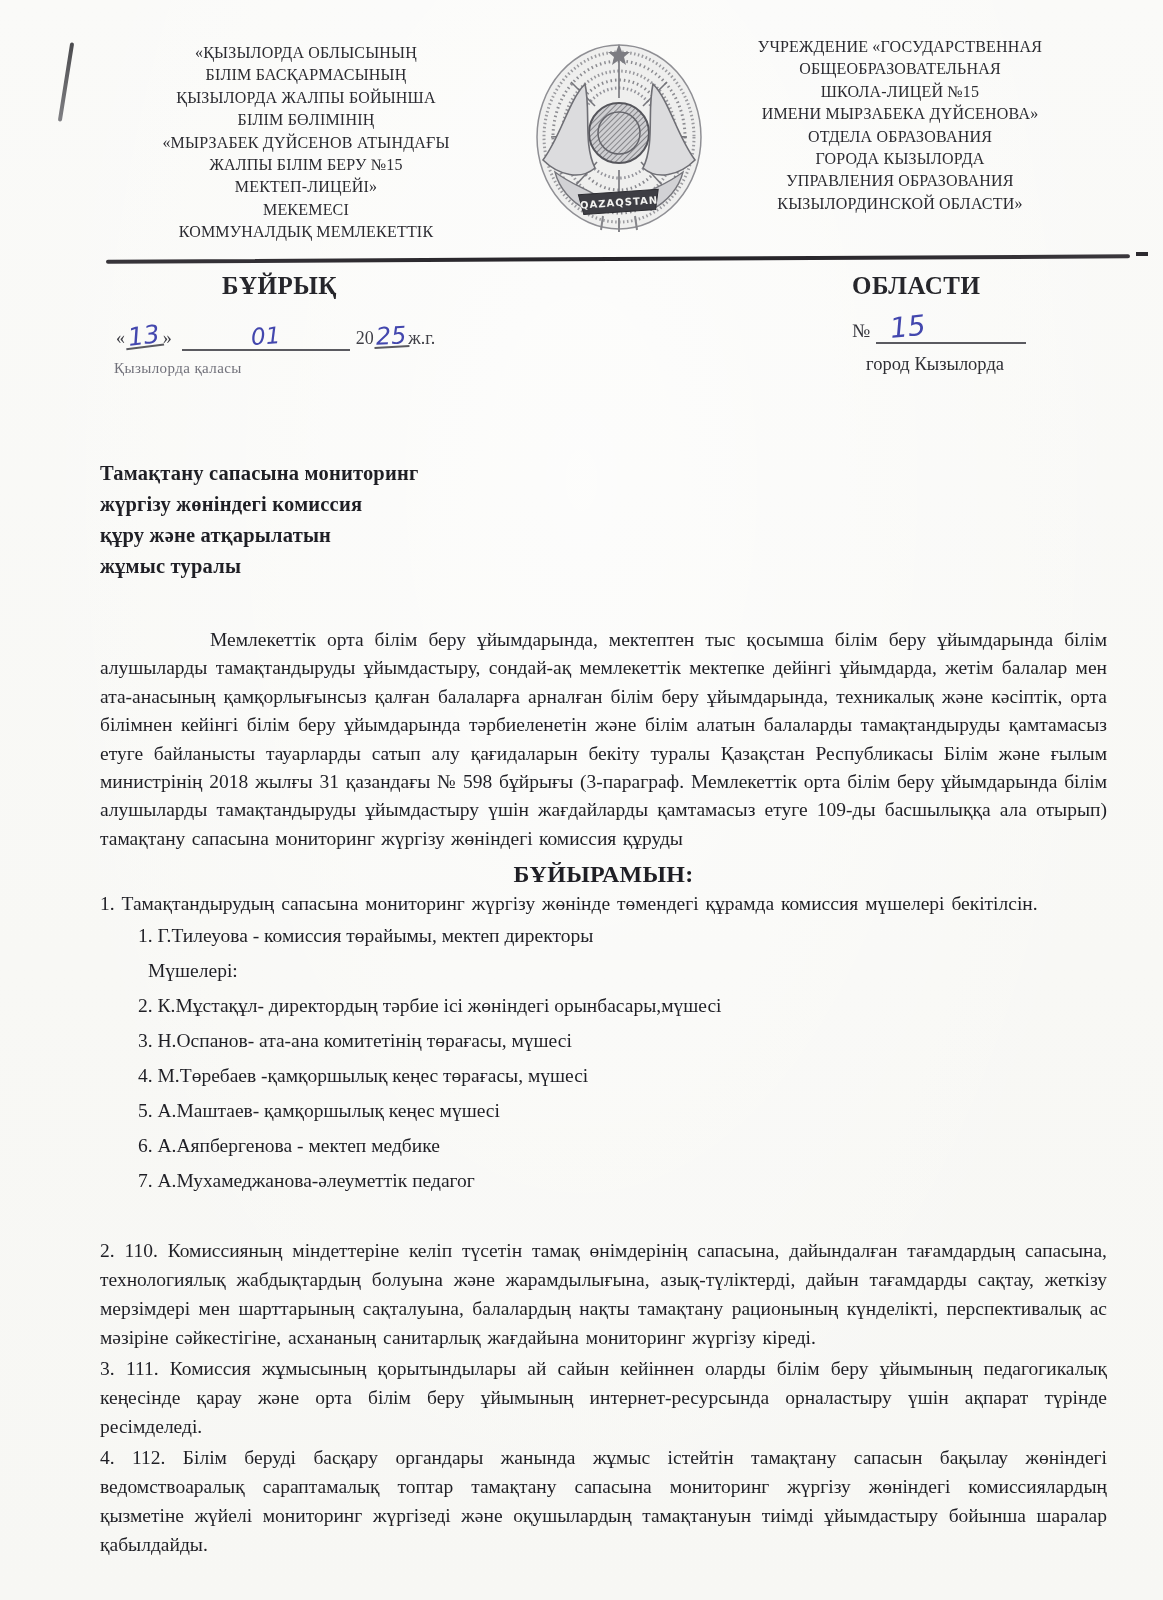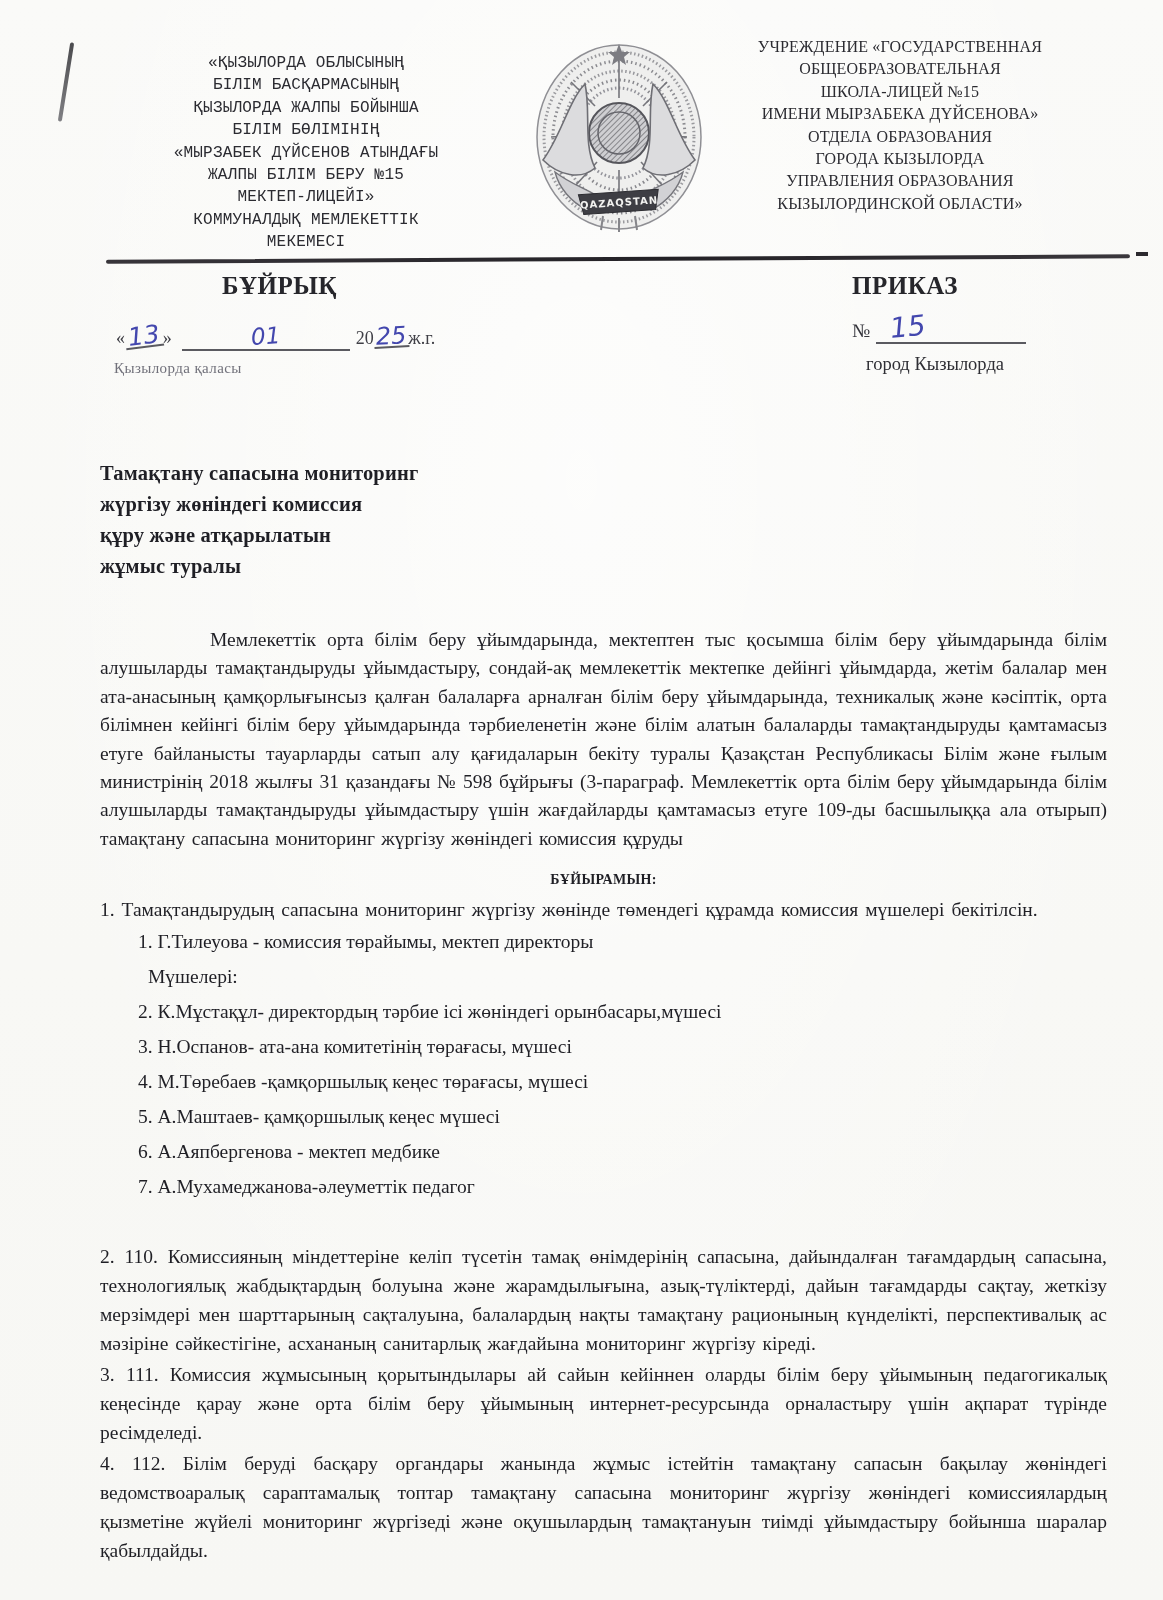--- a/index.html
+++ b/index.html
@@ -13,21 +13,21 @@
     color:#26262b; overflow:hidden;
   }
 
   
   .pen-mark { position:absolute; left:64px; top:42px; width:4px; height:80px;
     background:linear-gradient(#2c2c30,#6b6b70); transform:rotate(9deg); border-radius:2px; opacity:.85; }
 
   
   .org-block { position:absolute; text-align:center; font-size:16px; line-height:22.4px;
     letter-spacing:.2px; color:#2b2b31; font-weight:400; }
-  .org-left  { left:126px; top:52px;  width:360px;font-family:Liberation Mono, monospace; }
+  .org-left  { left:126px; top:42px;  width:360px; }
   .org-right { left:698px; top:36px;  width:404px; }
 
   .emblem-wrap { position:absolute; left:533px; top:40px; width:172px; height:198px; }
 
   .divider { position:absolute; left:106px; top:257px; width:1024px; height:4px;
     background:linear-gradient(90deg,#38353a,#232126 55%,#3a373c); transform:rotate(-.3deg); border-radius:2px; }
   .divider-dash { position:absolute; left:1136px; top:252px; width:12px; height:4px; background:#2c2a2f; }
 
   
   .title-kk { position:absolute; left:222px; top:272px; font-size:25px; font-weight:700; letter-spacing:.5px; }
@@ -45,21 +45,21 @@
   .number-line { position:absolute; left:852px; top:318px; font-size:19px; color:#35353c; white-space:nowrap; }
   .num-slot { display:inline-block; width:150px; border-bottom:2px solid #5a5a60; margin-left:6px; }
   .ink-num { display:inline-block; font-size:28px; transform:rotate(-6deg); line-height:20px; padding-left:14px; }
   .place-ru { position:absolute; left:866px; top:354px; font-size:18.5px; color:#2e2e34; }
 
   
   .main { position:absolute; left:100px; top:458px; width:1007px; font-size:19.5px; color:#1f1f25; }
   .subject { font-weight:700; font-size:20.5px; line-height:31px; letter-spacing:.2px; }
   .para { text-align:justify; line-height:28.4px; margin-top:0; word-spacing:1.5px; }
   .p1 { margin-top:44px; text-indent:110px; }
-  .decree-heading { text-align:center; font-weight:700; font-size:14px; line-height:30px; margin-top:12px; letter-spacing:.3px; }
+  .decree-heading { text-align:center; font-weight:700; font-size:24px; line-height:30px; margin-top:6px; letter-spacing:.3px; }
   .p-item { text-align:justify; line-height:29px; word-spacing:2px; }
   .commission { list-style:none; padding-left:38px; line-height:35px; font-size:19.5px; }
   .commission li { white-space:nowrap; }
   .members-label { padding-left:10px; }
   .gap-lg { height:38px; }
   .gap-sm { height:2px; }
 </style>
 </head>
 <body>
 
@@ -68,22 +68,22 @@
   <div class="pen-mark"></div>
 
   <div class="org-block org-left">
     <div>«ҚЫЗЫЛОРДА ОБЛЫСЫНЫҢ</div>
     <div>БІЛІМ БАСҚАРМАСЫНЫҢ</div>
     <div>ҚЫЗЫЛОРДА ЖАЛПЫ БОЙЫНША</div>
     <div>БІЛІМ БӨЛІМІНІҢ</div>
     <div>«МЫРЗАБЕК ДҮЙСЕНОВ АТЫНДАҒЫ</div>
     <div>ЖАЛПЫ БІЛІМ БЕРУ №15</div>
     <div>МЕКТЕП-ЛИЦЕЙІ»</div>
+    <div>МЕКЕМЕСІ</div>
     <div>КОММУНАЛДЫҚ  МЕМЛЕКЕТТІК</div>
-    <div>МЕКЕМЕСІ</div>
   </div>
 
   <div class="emblem-wrap">
     <svg viewBox="0 0 172 198" width="172" height="198">
       <defs>
         <pattern id="hatch" width="4" height="4" patternUnits="userSpaceOnUse" patternTransform="rotate(45)">
           <rect width="4" height="4" fill="#cfcfd2"></rect>
           <line x1="0" y1="0" x2="0" y2="4" stroke="#5c5c62" stroke-width="1.3"></line>
         </pattern>
       </defs>
@@ -137,21 +137,21 @@
     <div>ОТДЕЛА ОБРАЗОВАНИЯ</div>
     <div>ГОРОДА КЫЗЫЛОРДА</div>
     <div>УПРАВЛЕНИЯ ОБРАЗОВАНИЯ</div>
     <div>КЫЗЫЛОРДИНСКОЙ ОБЛАСТИ»</div>
   </div>
 
   <div class="divider"></div>
   <div class="divider-dash"></div>
 
   <div class="title-kk">БҰЙРЫҚ</div>
-  <div class="title-ru">ПРИКАЗ</div>
+  <div class="title-ru">ОБЛАСТИ</div>
 
   <div class="date-line">
     <span>«</span><span class="ink ink-day">13</span><span>»</span><span class="month-slot"><span class="ink ink-month">01</span></span><span>20</span><span class="ink ink-year">25</span><span>ж.г.</span>
   </div>
   <div class="place-kk">Қызылорда қаласы</div>
 
   <div class="number-line">
     <span>№</span><span class="num-slot"><span class="ink ink-num">15</span></span>
   </div>
   <div class="place-ru">город Кызылорда</div>

